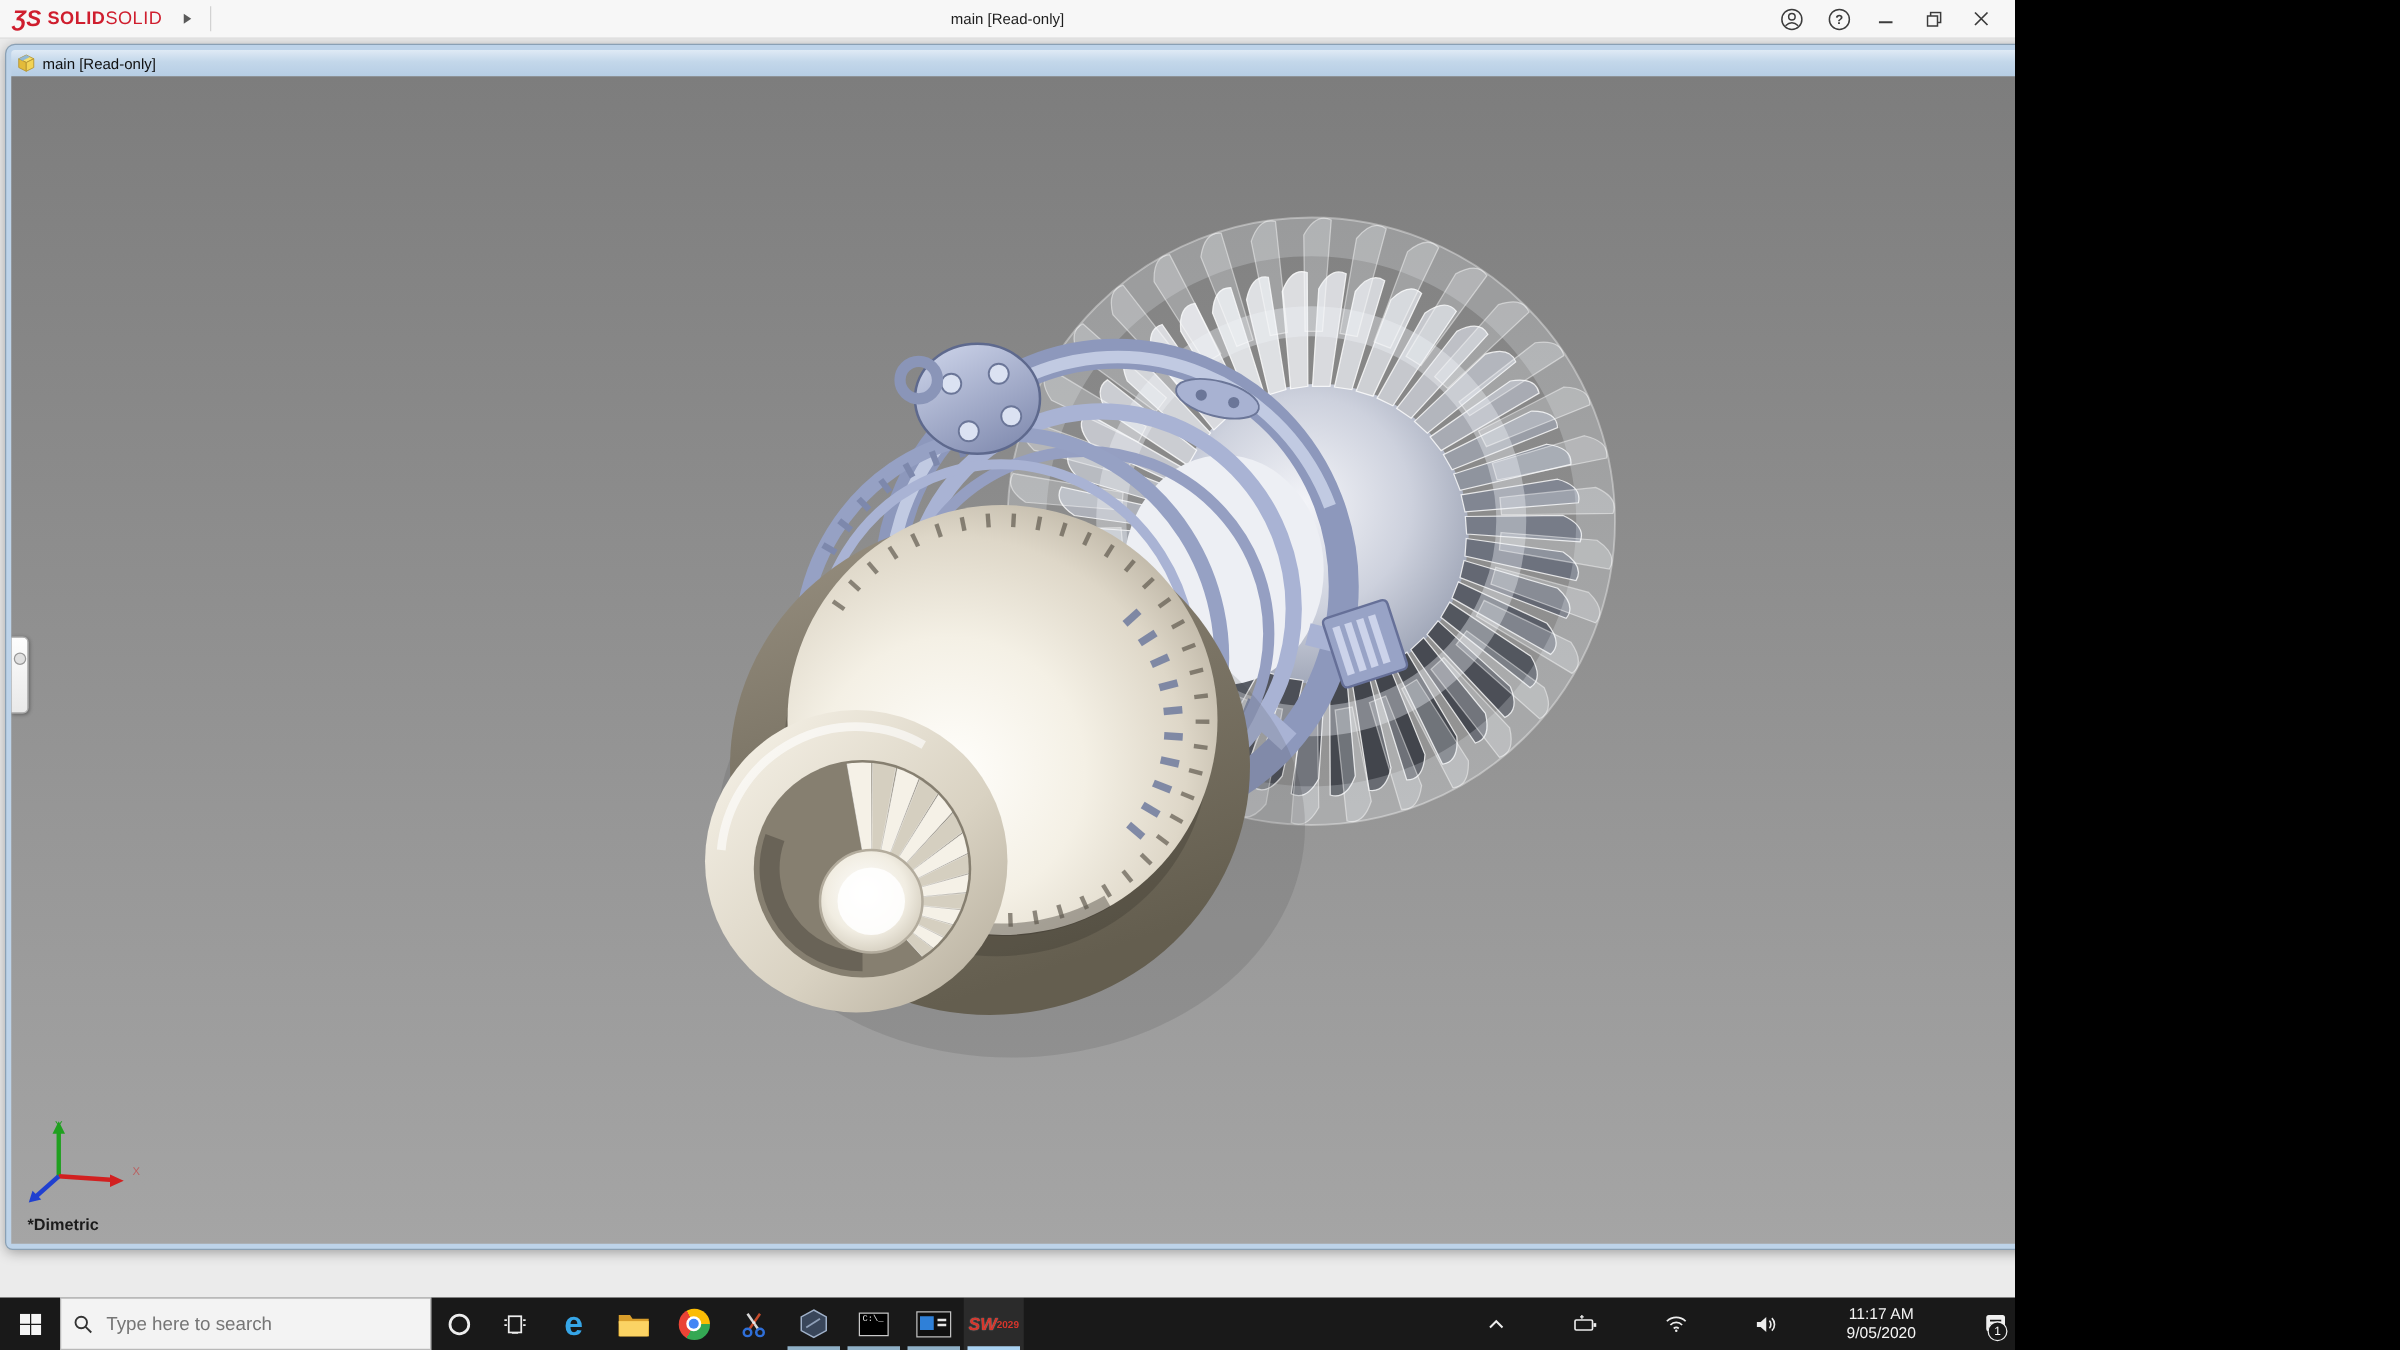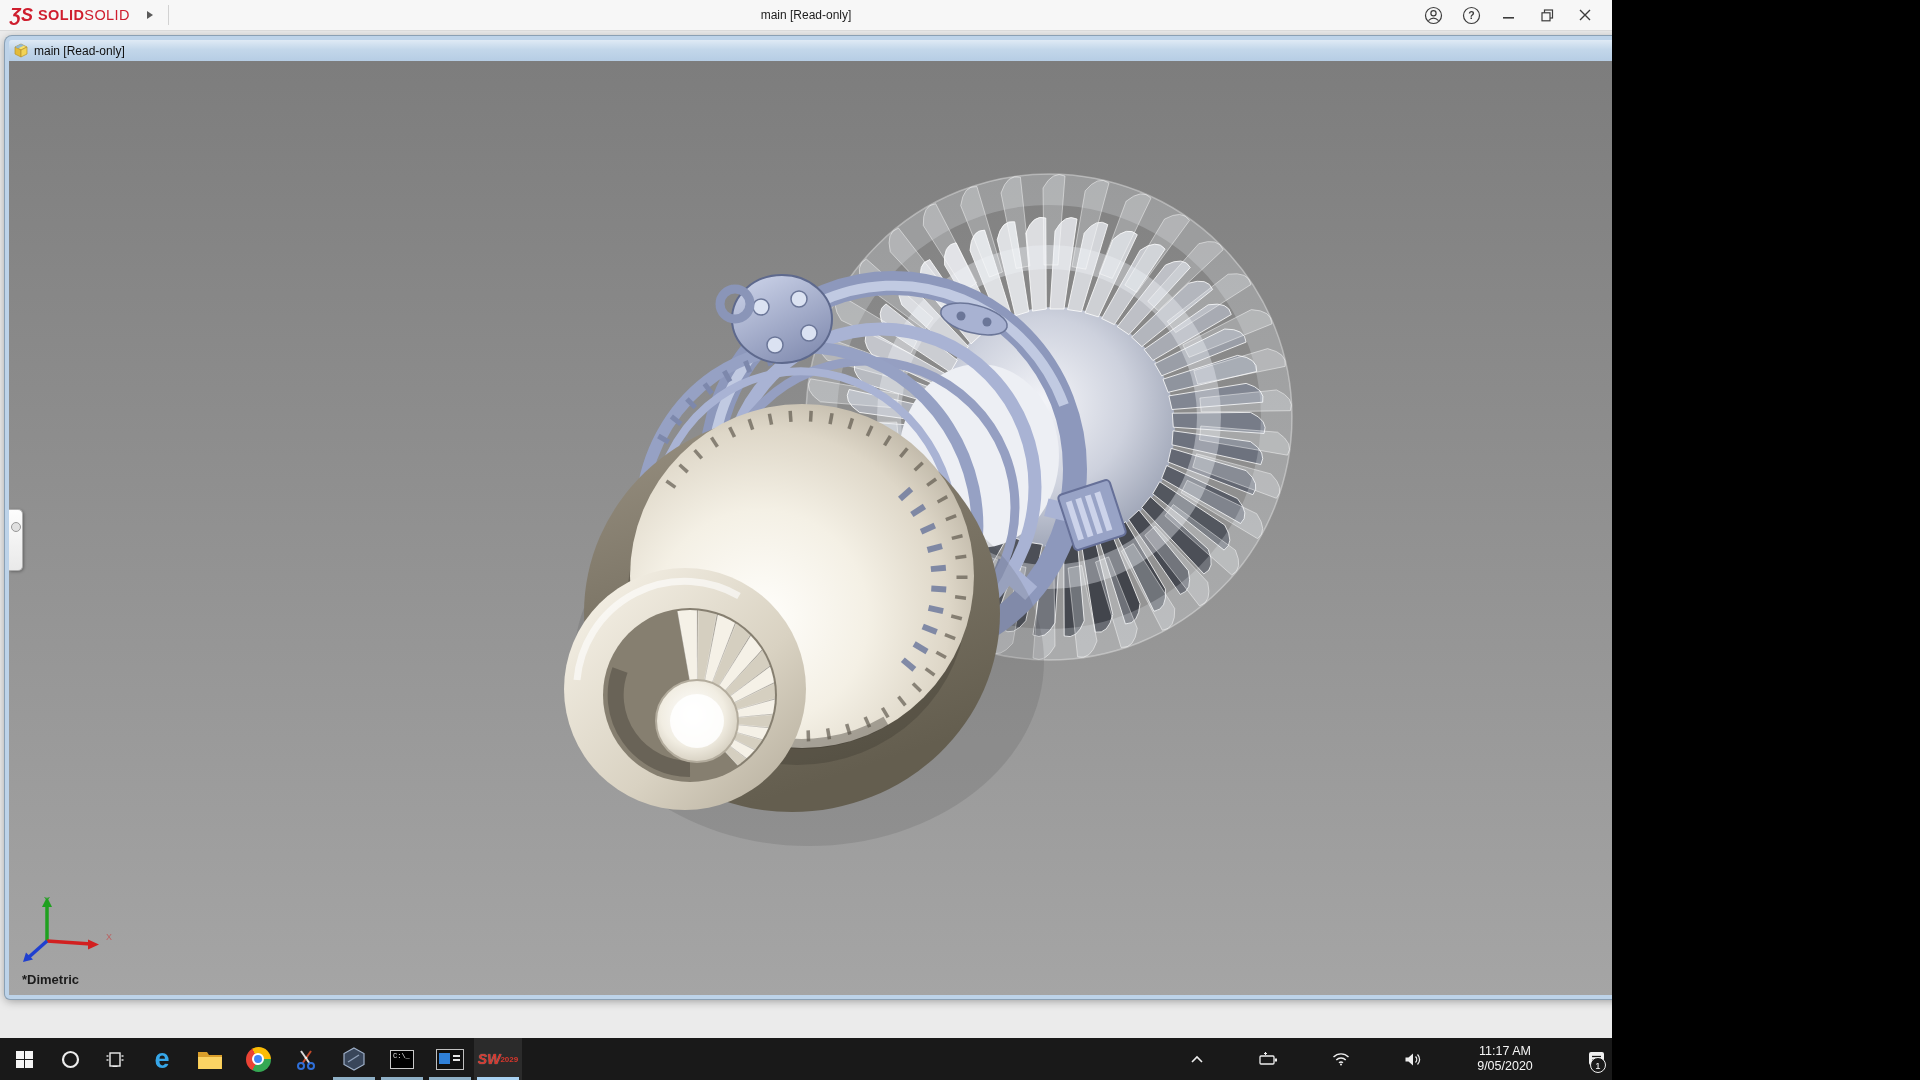--- a/index.html
+++ b/index.html
@@ -465,20 +465,27 @@
 
   <footer class="taskbar">
     <button class="tb-btn start-btn">
       <svg width="17" height="17" viewBox="0 0 17 17">
         <rect x="0" y="0" width="8" height="8" fill="#f5f5f5"></rect>
           <rect x="9" y="0" width="8" height="8" fill="#f5f5f5"></rect>
         <rect x="0" y="9" width="8" height="8" fill="#f5f5f5"></rect>
           <rect x="9" y="9" width="8" height="8" fill="#f5f5f5"></rect>
       </svg>
     </button>
+    <div class="search-box">
+      <svg width="15" height="15" viewBox="0 0 15 15">
+        <circle cx="6" cy="6" r="4.6" fill="none" stroke="#333" stroke-width="1.5"></circle>
+        <line x1="9.5" y1="9.5" x2="14" y2="14" stroke="#333" stroke-width="1.5"></line>
+      </svg>
+      <input type="text" placeholder="Type here to search" style="">
+    </div>
     <button class="tb-btn cortana-btn">
       <svg width="19" height="19" viewBox="0 0 19 19">
         <circle cx="9.5" cy="9.5" r="7.5" fill="none" stroke="#ededed" stroke-width="2.2"></circle>
       </svg>
     </button>
     <button class="tb-btn taskview-btn">
       <svg width="18" height="15" viewBox="0 0 18 15" fill="none" stroke="#ededed" stroke-width="1.4">
         <rect x="4" y="1" width="10" height="13"></rect>
           <line x1="0.5" y1="4" x2="2.5" y2="4"></line>
           <line x1="0.5" y1="8" x2="2.5" y2="8"></line>

